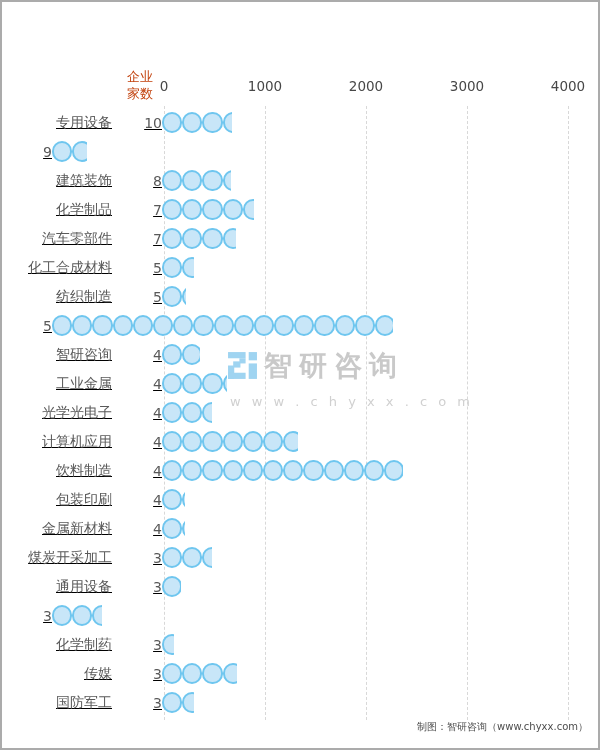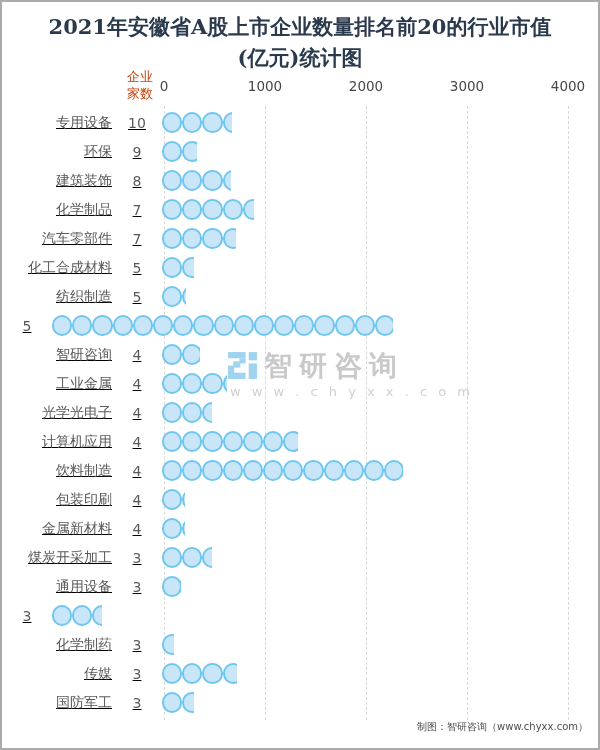--- a/index.html
+++ b/index.html
@@ -26,52 +26,48 @@
     position:absolute; top:76px; transform:translateX(-50%);
     font-size:13.5px; color:#474747;
   }
   .gridline {
     position:absolute; top:104px; height:614px; width:0;
     border-left:1px dashed #d8d8d8;
   }
   .rows { position:absolute; top:106px; left:0; width:596px; }
   .row { display:flex; align-items:center; height:29px;text-decoration:underline; }
   .row .cat { width:110px; text-align:right; font-size:14px; color:#595959; flex:0 0 110px; }
-  .row .cnt { width:50px; text-align:center; font-size:14px; color:#595959; flex:0 0 50px; }
+  .row .cnt { width:50px; text-align:right; font-size:14px; color:#595959; flex:0 0 50px; }
   .row .barwrap { flex:1 1 auto; display:flex; align-items:center; }
   .bar { display:flex; overflow:hidden; height:20.2px; }
   .dot {
     flex:0 0 20.2px; width:20.2px; height:20.2px; box-sizing:border-box;
     border:2px solid #6fc6ef; border-radius:50%; background:#c8e6f8;
   }
   .watermark { position:absolute; left:225px; top:348px; }
   .wm-top { display:flex; align-items:flex-start;font-weight:bold; }
   .wm-logo { width:31px; height:31px; margin-right:6px; }
   .wm-brand {
     font-size:28px; color:#c9c9c9; letter-spacing:7px; line-height:31px;
     white-space:nowrap;
   }
   .wm-url {
-    margin-top:3px; margin-left:3px; font-size:13px; color:#d0d0d0;
+    margin-top:13px; margin-left:3px; font-size:13px; color:#d0d0d0;
     letter-spacing:3.5px; white-space:nowrap;
   }
   .footer {
     position:absolute; right:10px; top:718px;
     font-size:10px; color:#4d4d4d;
   }
 </style>
 </head>
 <body>
 
 <div class="frame">
 
-  <div class="title">
-    <div>2021年安徽省A股上市企业数量排名前20的行业市值</div>
-    <div>(亿元)统计图</div>
-  </div>
 
   <div class="axis-header">
     <div>企业</div>
     <div>家数</div>
   </div>
 
   <div id="ticks">
       <span class="tick-label" style="left: 162px;">0</span>
       <span class="tick-label" style="left: 263px;">1000</span>
       <span class="tick-label" style="left: 364px;">2000</span>
@@ -93,21 +89,20 @@
         <div class="barwrap">
           <div class="bar" style="width: 69.7px;">
             <span class="dot"></span>
             <span class="dot"></span>
             <span class="dot"></span>
             <span class="dot"></span>
           </div>
         </div>
       </div>
       <div class="row">
-        <div class="cat">环保</div>
         <div class="cnt">9</div>
         <div class="barwrap">
           <div class="bar" style="width: 35.4px;">
             <span class="dot"></span>
             <span class="dot"></span>
           </div>
         </div>
       </div>
       <div class="row">
         <div class="cat">建筑装饰</div>

